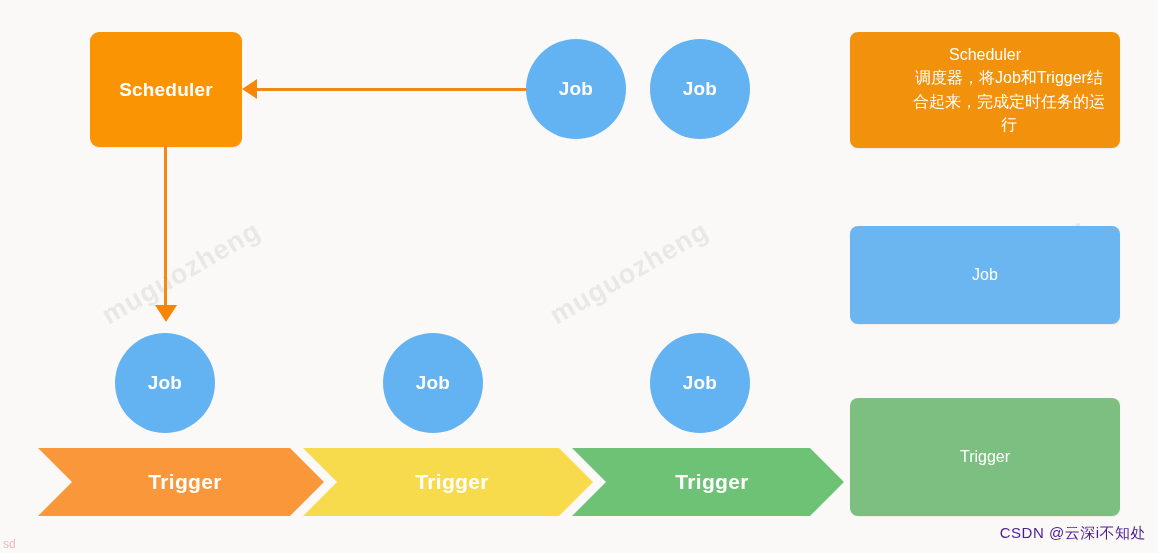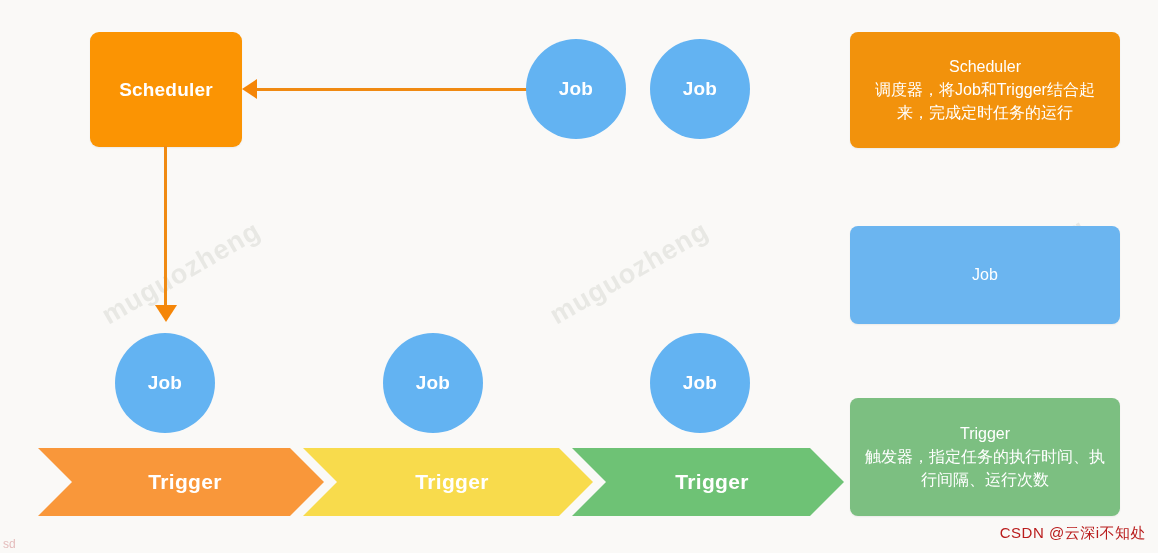--- a/index.html
+++ b/index.html
@@ -155,32 +155,33 @@
   }
   .legend .legend-title {
     font-size: 16px;
     font-weight: 400;
     line-height: 1.4;
   }
   .legend .legend-desc {
     font-size: 16px;
     font-weight: 400;
     line-height: 1.45;
+    margin-left: 48px;
   }
   .legend-scheduler { top: 32px;  height: 116px; background: #f2920c; }
   .legend-job       { top: 226px; height: 98px;  background: #6bb5f0; }
   .legend-trigger   { top: 398px; height: 118px; background: #7cbf81; }
 
   
   .csdn-credit {
     position: absolute;
     right: 12px;
     bottom: 10px;
     font-size: 15px;
-    color: #b91c1c;
+    color: #4c1d95;
     letter-spacing: 0.5px;
     user-select: none;
   }
   .corner-tag {
     position: absolute;
     left: 3px;
     bottom: 2px;
     font-size: 12px;
     color: #e4bcbc;
     user-select: none;
@@ -233,19 +234,18 @@
 
   <div class="legend legend-scheduler">
     <div class="legend-title">Scheduler</div>
     <div class="legend-desc">调度器，将Job和Trigger结合起来，完成定时任务的运行</div>
   </div>
   <div class="legend legend-job">
     <div class="legend-title">Job</div>
   </div>
   <div class="legend legend-trigger">
     <div class="legend-title">Trigger</div>
-    <div class="legend-desc">触发器，指定任务的执行时间、执行间隔、运行次数</div>
   </div>
 
   <div class="csdn-credit">CSDN @云深i不知处</div>
   <div class="corner-tag">sd</div>
 
 </div>
 
 </body></html>

